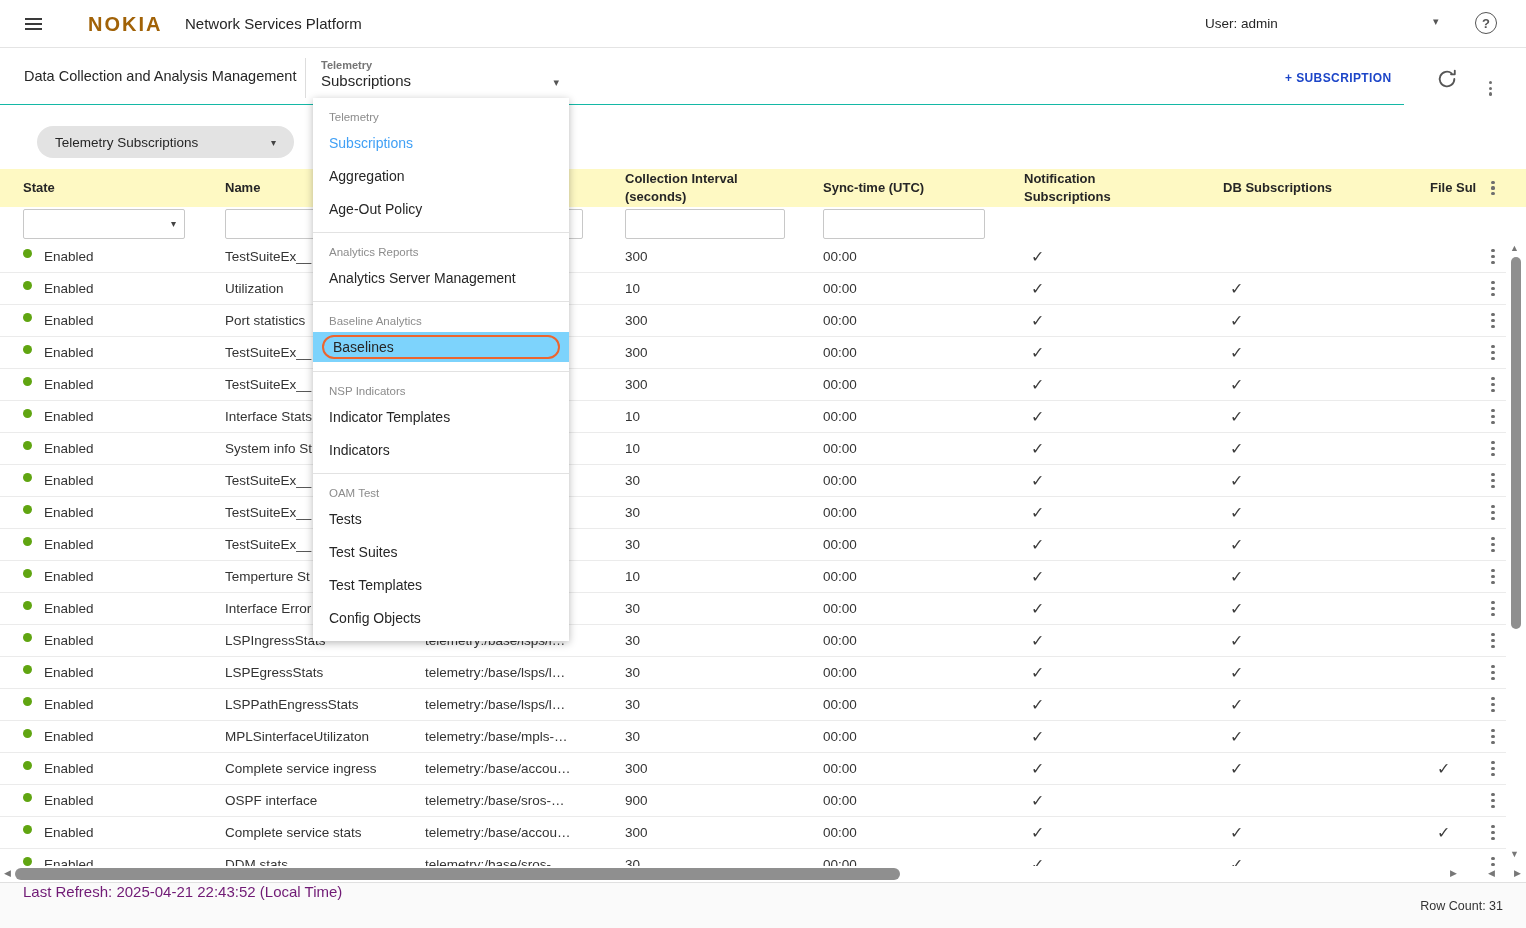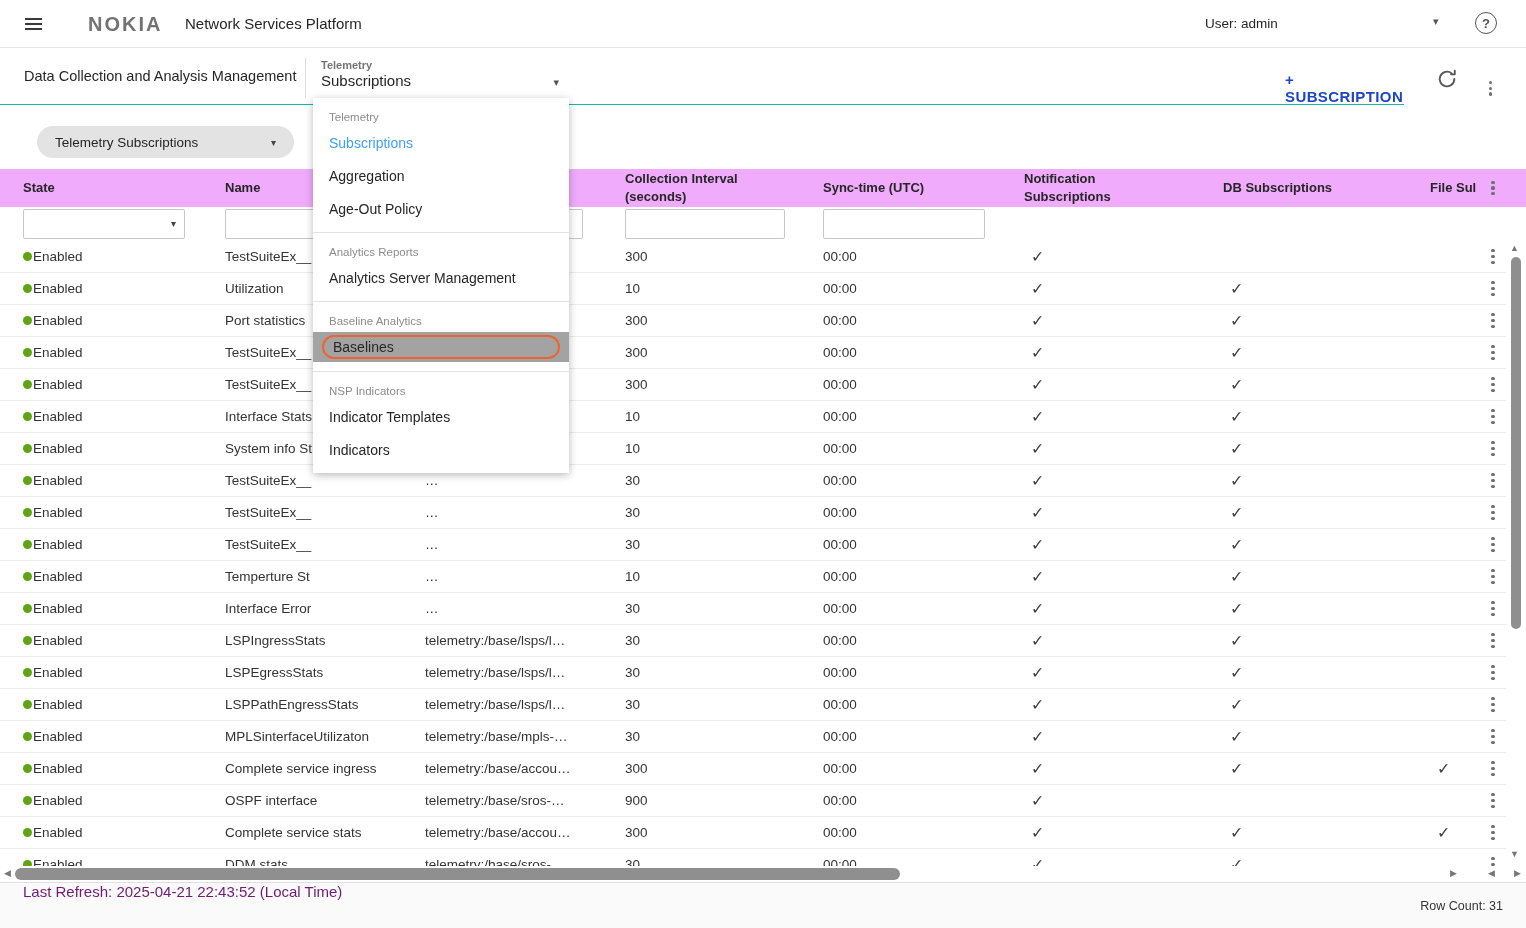--- a/index.html
+++ b/index.html
@@ -4,63 +4,63 @@
 <style>
   * { margin:0; padding:0; box-sizing:border-box; }
   html,body { background:#fff; }
   body { font-family:"Liberation Sans", sans-serif; color:#333; }
   .page { position:relative; width:1526px; height:928px; background:#fff; overflow:hidden; }
 
   
   .topbar { position:absolute; left:0; top:0; width:1526px; height:48px; background:#fff; border-bottom:1px solid #e4e4e4; }
   .hamburger { position:absolute; left:25px; top:18px; width:17px; height:12px; display:flex; flex-direction:column; justify-content:space-between; cursor:pointer; }
   .hamburger i { display:block; height:2px; background:#3a3a3a; }
-  .brand { position:absolute; left:88px; top:13px; font-size:20px; font-weight:bold; letter-spacing:2px; color:#737373; }
+  .brand { position:absolute; left:88px; top:13px; font-size:20px; font-weight:bold; letter-spacing:2px; color:#a16207; }
   .app-title { position:absolute; left:185px; top:15px; font-size:15px; color:#262626;text-align:right; }
   .user-label { position:absolute; left:1205px; top:16px; font-size:13.5px; color:#262626; }
   .user-caret { position:absolute; left:1433px; top:15px; font-size:11px; color:#555; }
   .help-btn { position:absolute; left:1475px; top:12px; width:22px; height:22px; border:1.5px solid #555; border-radius:50%; font-size:13px; font-weight:bold; color:#555; display:flex; align-items:center; justify-content:center; }
 
   
   .toolbar { position:absolute; left:0; top:48px; width:1404px; height:57px; background:#fff; border-bottom:1px solid #14b8a6; }
   .breadcrumb { position:absolute; left:24px; top:20px; font-size:14.5px; color:#262626; }
   .toolbar-divider { position:absolute; left:305px; top:10px; width:1px; height:40px; background:#ddd; }
   .view-selector { position:absolute; left:321px; top:6px; width:248px; height:46px; cursor:pointer; }
   .view-group { font-size:11px; font-weight:bold; color:#757575; margin-top:5px; }
   .view-selected { font-size:15px; color:#262626; margin-top:1px; }
   .view-caret { position:absolute; right:10px; top:22px; font-size:11px; color:#555; }
-  .add-btn { position:absolute; left:1285px; top:23px; font-size:15px; font-weight:bold; letter-spacing:0.4px; color:#1c45c8; cursor:pointer; }
+  .add-btn { position:absolute; left:1285px; top:23px; font-size:12px; font-weight:bold; letter-spacing:0.4px; color:#1c45c8; cursor:pointer; }
   .refresh-btn { position:absolute; left:1436px; top:20px; width:22px; height:22px; cursor:pointer; }
   .toolbar-kebab { position:absolute; left:1487px; top:22px; cursor:pointer; }
   .kebab { display:inline-flex; flex-direction:column; gap:2.6px; padding:2px; }
   .kebab i { width:3.2px; height:3.2px; border-radius:50%; background:#6e6e6e; }
 
   
   .pill-row { position:absolute; left:0; top:105px; width:1526px; height:64px; background:#fff; }
   .pill { position:absolute; left:37px; top:21px; width:257px; height:32px; background:#e3e3e3; border-radius:16px; display:flex; align-items:center; padding:0 18px; font-size:13.5px; color:#262626; cursor:pointer; }
   .pill .pill-caret { margin-left:auto; font-size:10px; color:#444; }
 
   
   .grid-cols { display:grid; grid-template-columns:202px 200px 200px 198px 201px 199px 207px 48px 30px; padding-left:23px; align-items:center; }
-  .thead { position:absolute; left:0; top:169px; width:1526px; height:38px; background:#f0abfc; }
+  .thead { position:absolute; left:0; top:169px; width:1526px; height:38px; background:#fef9c3; }
   .th { font-size:13px; font-weight:bold; color:#262626; line-height:1.35; }
   .th .wrap-narrow { display:inline-block; max-width:132px; }
   .th .wrap-mid { display:inline-block; max-width:112px; }
   .th-kebab { display:flex; justify-content:center; cursor:pointer; }
 
   .tfilter { position:absolute; left:0; top:207px; width:1526px; height:34px; background:#fff; }
   .fwrap { position:relative; height:30px; }
   .fselect, .finput { width:100%; height:30px; border:1px solid #c8c8c8; background:#fff; border-radius:2px; font-family:inherit; font-size:13px; padding:0 8px; color:#333; }
   .fwrap .fcaret { position:absolute; right:9px; top:9px; font-size:10px; color:#444; pointer-events:none; }
   .fw-state { width:162px; } .fw-name { width:160px; } .fw-path { width:158px; } .fw-int { width:160px; } .fw-sync { width:162px; }
 
   .tbody { position:absolute; left:0; top:241px; width:1526px; height:640px; background:#fff; overflow:hidden; }
   .trow { height:32px; border-bottom:1px solid #ebebeb; cursor:pointer; }
   .cell { font-size:13.5px; color:#333; white-space:nowrap; }
-  .cell-state { display:flex; align-items:center; gap:1px; }
+  .cell-state { display:flex; gap:12px; }
   .dot { width:9px; height:9px; border-radius:50%; background:#60a511; flex:0 0 auto; }
   .cell-name, .cell-path { overflow:hidden; text-overflow:ellipsis; padding-right:14px; }
   .cell-check { font-size:16px; color:#3c3c3c; padding-left:7px; }
   .cell-kebab { display:flex; justify-content:center; }
 
   
   .vscroll { position:absolute; left:1506px; top:241px; width:20px; height:625px; background:#fff; }
   .vscroll .arr { position:absolute; left:4px; font-size:9px; color:#777; cursor:pointer; }
   .vthumb { position:absolute; left:5px; top:16px; width:10px; height:372px; background:#8f8f8f; border-radius:5px; cursor:pointer; }
   .hscroll { position:absolute; left:0; top:866px; width:1526px; height:16px; background:#fff; }
@@ -72,21 +72,21 @@
   .status-left { position:absolute; left:23px; top:0; font-size:15px; color:#701a75; }
   .status-right { position:absolute; right:23px; top:16px; font-size:12.5px; color:#333;margin-left:9px; }
 
   
   .menu { position:absolute; left:313px; top:98px; width:256px; background:#fff; box-shadow:0 2px 8px rgba(0,0,0,0.28); z-index:50; }
   .menu-section { padding:5px 0 7px 0; border-top:1px solid #e2e2e2; }
   .menu-section:first-child { border-top:none; }
   .menu-section-label { padding:8px 16px 3px 16px; font-size:11.5px; color:#8c8c8c; }
   .menu-item { padding:0 16px; height:33px; display:flex; align-items:center; font-size:14px; color:#262626; cursor:pointer; }
   .menu-item.selected { color:#41a0f5; }
-  .menu-item.highlighted { background:#a3a3a3; height:30px; margin:2px 0; padding:0 9px; }
+  .menu-item.highlighted { background:#7dd3fc; height:30px; margin:2px 0; padding:0 9px; }
   .menu-item .ring { flex:1; border:2px solid #ec652f; border-radius:14px; padding:2px 9px; }
 </style>
 </head>
 <body>
 
 <div class="page">
 
   <div class="topbar">
     <div class="hamburger">
         <i></i>
@@ -599,15 +599,22 @@
         <div class="menu-section-label">Baseline Analytics</div>
         <div class="menu-item highlighted">
           <span class="ring">Baselines</span>
         </div>
       </div>
       <div class="menu-section">
         <div class="menu-section-label">NSP Indicators</div>
         <div class="menu-item">Indicator Templates</div>
         <div class="menu-item">Indicators</div>
       </div>
+      <div class="menu-section">
+        <div class="menu-section-label">OAM Test</div>
+        <div class="menu-item">Tests</div>
+        <div class="menu-item">Test Suites</div>
+        <div class="menu-item">Test Templates</div>
+        <div class="menu-item">Config Objects</div>
+      </div>
     </div>
 
 </div>
 
 </body></html>

